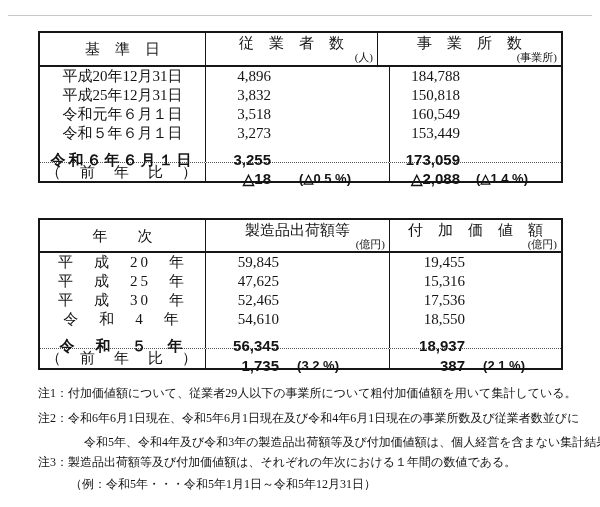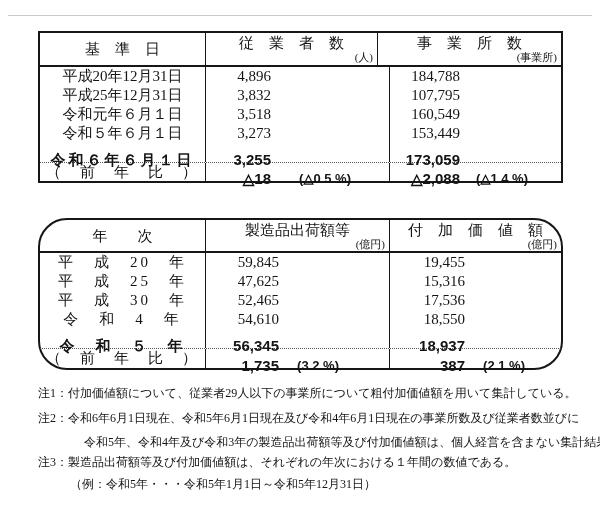--- a/index.html
+++ b/index.html
@@ -3,21 +3,21 @@
 <meta charset="utf-8">
 <style>
   html,body{margin:0;padding:0;background:#fff;}
   body{font-family:"Liberation Serif", serif; color:#141414;}
   #page{position:relative;width:600px;height:507px;background:#ffffff;overflow:hidden;}
 
   .top-rule{position:absolute;left:8px;top:15px;width:584px;height:1px;background:#c9c9c9;}
 
   .jt{position:absolute;left:38px;width:525px;border:2px solid #161616;background:#fff;box-sizing:border-box;}
   .t1{top:31px;}
-  .t2{top:218px;border-radius:29px;}
+  .t2{top:218px;}
 
   .hdr{display:flex;border-bottom:2px solid #161616;}
   .t1 .hdr{height:32px;}
   .t2 .hdr{height:31px;}
   .hc{display:flex;flex-direction:column;justify-content:center;box-sizing:border-box;}
   .hc1{width:165px;align-items:center;}
   .hc2{width:184px;border-left:1.5px solid #161616;}
   .hc3{width:172px;border-left:1.5px solid #161616;}
   .hmain{text-align:center;font-size:15px;line-height:16px;white-space:nowrap;}
   .hunit{text-align:right;font-size:11px;line-height:11px;padding-right:4px;margin-top:1px;}
@@ -87,21 +87,21 @@
         <div class="nc nc3">
             <span class="num">184,788</span>
           </div>
       </div>
       <div class="row">
         <div class="lc">平成25年12月31日</div>
         <div class="nc">
             <span class="num">3,832</span>
           </div>
         <div class="nc nc3">
-            <span class="num">107,795</span>
+            <span class="num">150,818</span>
           </div>
       </div>
       <div class="row">
         <div class="lc">令和元年６月１日</div>
         <div class="nc">
             <span class="num">3,518</span>
           </div>
         <div class="nc nc3">
             <span class="num">160,549</span>
           </div>

